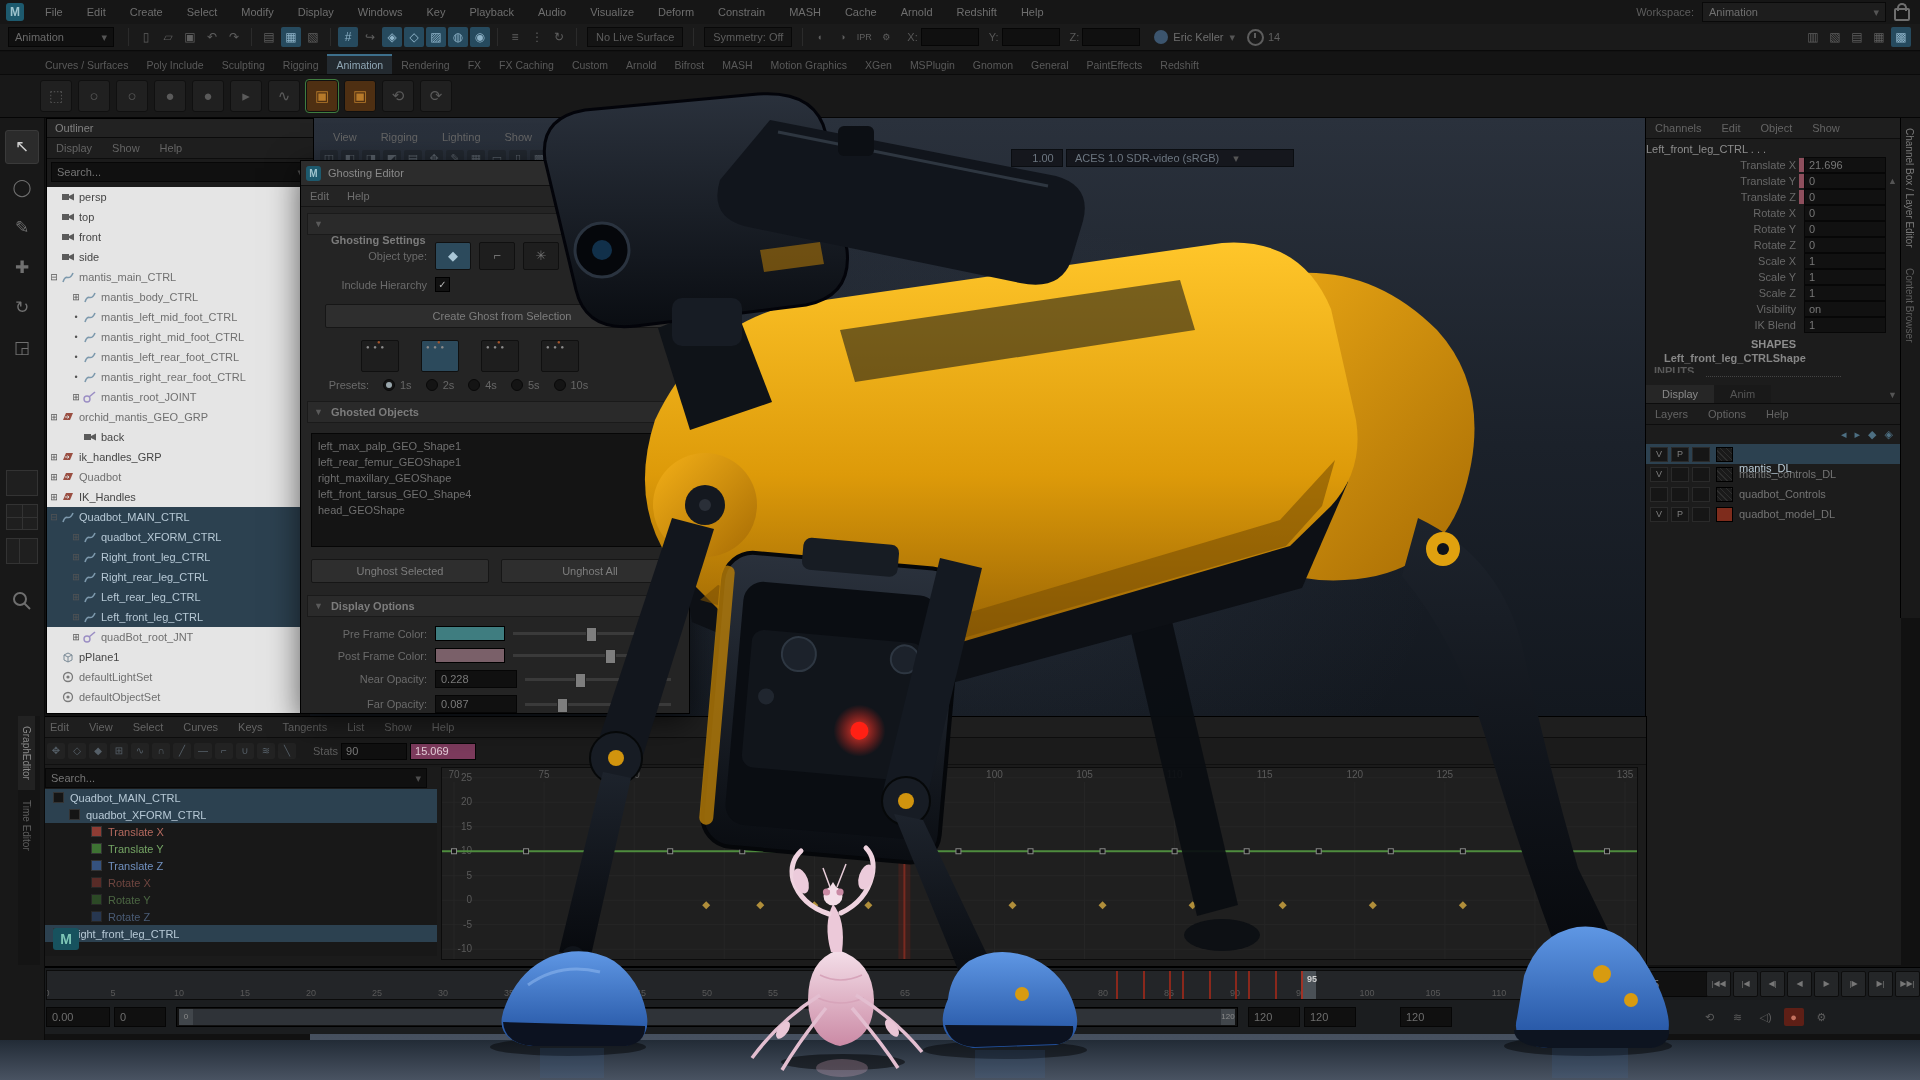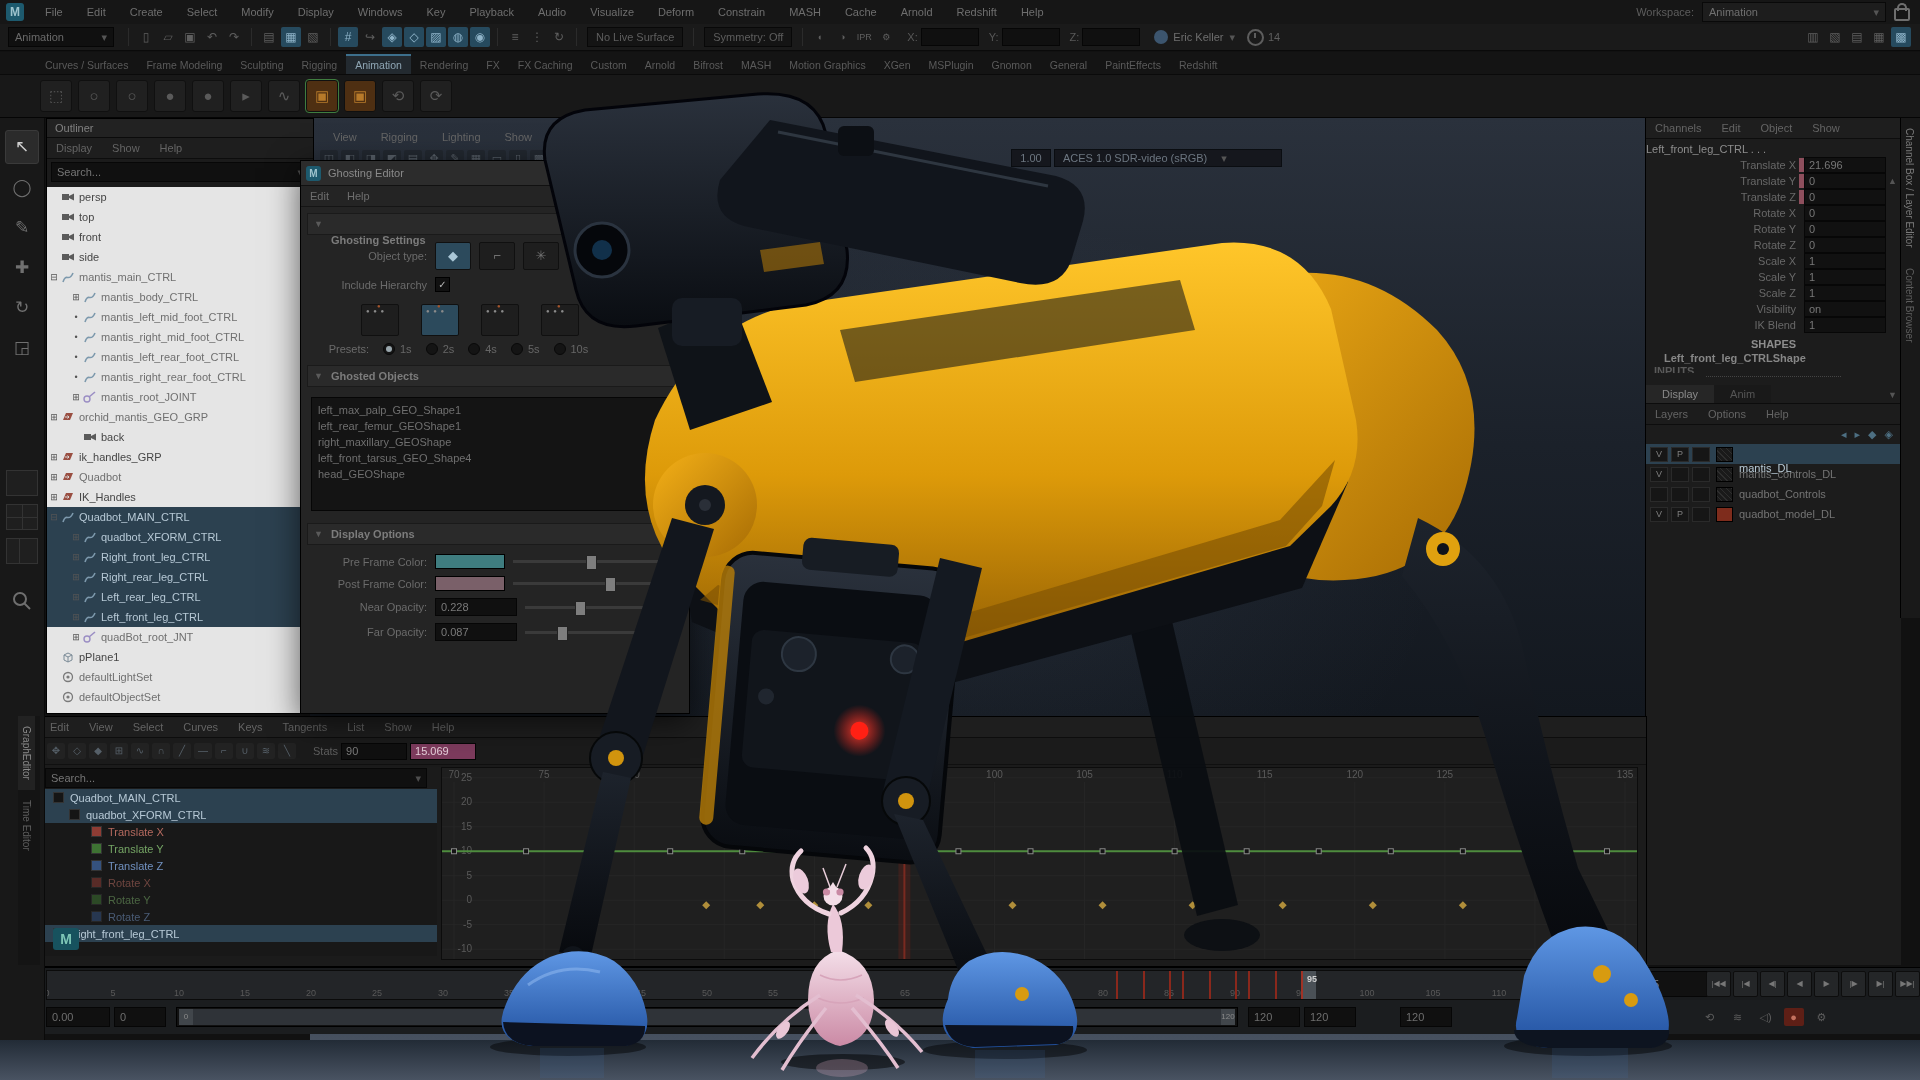--- a/index.html
+++ b/index.html
@@ -57,21 +57,21 @@
   .viewport{left:310px;top:118px;width:1335px;height:962px;z-index:1;
      background:linear-gradient(180deg,#2a313c 0%,#1b212a 34%,#13181f 62%,#0f141a 80%,#2b3441 84%,#414b59 94%,#566071 100%);}
   .vphaze{position:absolute;left:15%;top:10%;width:70%;height:70%;
      background:radial-gradient(ellipse at center,rgba(110,130,160,0.12),rgba(0,0,0,0) 70%);}
   .vpmenu{left:310px;top:126px;width:1335px;height:22px;display:flex;gap:2px;padding-left:12px;z-index:5;}
   .vpmenu .mitem{line-height:22px;color:#656565;}
   .vpicons{left:310px;top:148px;width:1335px;height:20px;display:flex;gap:3px;padding-left:10px;z-index:5;align-items:center;}
   .vpic{width:18px;height:16px;color:#586069;text-align:center;line-height:16px;font-size:11px;background:rgba(30,34,40,.55);
         border-radius:2px;}
   .gainbox{width:38px;height:16px;background:rgba(16,18,22,.8);border:1px solid #0a0d11;color:#6c7680;
-           line-height:16px;text-align:center;margin-left:250px;}
+           line-height:16px;text-align:center;margin-left:250px;padding-left:12px;}
   .acesbox{min-width:210px;height:16px;background:rgba(16,18,22,.8);border:1px solid #0a0d11;color:#6c7680;
            line-height:16px;padding:0 8px;display:flex;gap:14px;}
   
   .ptitle{background:#222;color:#818181;padding:3px 8px;border-bottom:1px solid #0b0b0b;}
   .pmenus{display:flex;gap:2px;background:#1e1e1e;border-bottom:1px solid #0d0d0d;}
   .pmenus .mitem{line-height:20px;padding:0 9px;color:#646464;}
   .search{display:flex;align-items:center;margin:3px 4px;background:#101010;border:1px solid #070707;height:18px;}
   .search input{flex:1;background:none;border:none;outline:none;color:#777;font-size:11px;padding:0 5px;font-family:inherit;}
   .search .arr{color:#4d4d4d;padding-right:5px;}
   
@@ -276,21 +276,21 @@
     <span class="sicon">▥</span>
       <span class="sicon">▧</span>
       <span class="sicon">▤</span>
       <span class="sicon">▦</span>
       <span class="sicon on">▩</span>
     <div style="width:8px"></div>
   </div>
 
   <div class="ab shelftabs">
     <span class="stab">Curves / Surfaces</span>
-      <span class="stab">Frame Modeling</span>
+      <span class="stab">Poly Include</span>
       <span class="stab">Sculpting</span>
       <span class="stab">Rigging</span>
       <span class="stab active">Animation</span>
       <span class="stab">Rendering</span>
       <span class="stab">FX</span>
       <span class="stab">FX Caching</span>
       <span class="stab">Custom</span>
       <span class="stab">Arnold</span>
       <span class="stab">Bifrost</span>
       <span class="stab">MASH</span>
@@ -1038,20 +1038,21 @@
     <div class="frow">
       <span class="flbl">Object type:</span>
       <span class="otbtn on">◆</span>
         <span class="otbtn">⌐</span>
         <span class="otbtn">✳</span>
     </div>
     <div class="frow">
       <span class="flbl">Include Hierarchy</span>
       <span class="chk">✓</span>
     </div>
+    <div class="gbtn" style="margin:12px 10px 0 24px;">Create Ghost from Selection</div>
     <div class="frow" style="margin-top:12px;gap:22px;padding-left:52px;">
       <span class="pricon dots"></span>
         <span class="pricon dots on"></span>
         <span class="pricon dots"></span>
         <span class="pricon dots"></span>
     </div>
     <div class="frow" style="gap:14px;">
       <span class="flbl" style="width:60px">Presets:</span>
       <span class="preset pon">
           <span class="radio"></span>
@@ -1077,20 +1078,24 @@
     <div class="fsec" style="margin-top:10px;">
       <span class="tri">▼</span>
         <span style="font-weight:bold;">Ghosted Objects</span>
     </div>
     <div class="glist">
       <div>left_max_palp_GEO_Shape1</div>
         <div>left_rear_femur_GEOShape1</div>
         <div>right_maxillary_GEOShape</div>
         <div>left_front_tarsus_GEO_Shape4</div>
         <div>head_GEOShape</div>
+    </div>
+    <div class="gbtnrow">
+      <div class="gbtn">Unghost Selected</div>
+      <div class="gbtn">Unghost All</div>
     </div>
     <div class="fsec" style="margin-top:12px;">
       <span class="tri">▼</span>
         <span style="font-weight:bold;">Display Options</span>
     </div>
     <div class="frow" style="margin-top:9px;">
       <span class="flbl">Pre Frame Color:</span>
       <span class="swatch" id="presw" style="background: rgb(63, 125, 128);"></span>
       <span class="slider">
           <span class="hnd" style="left:46%"></span>

